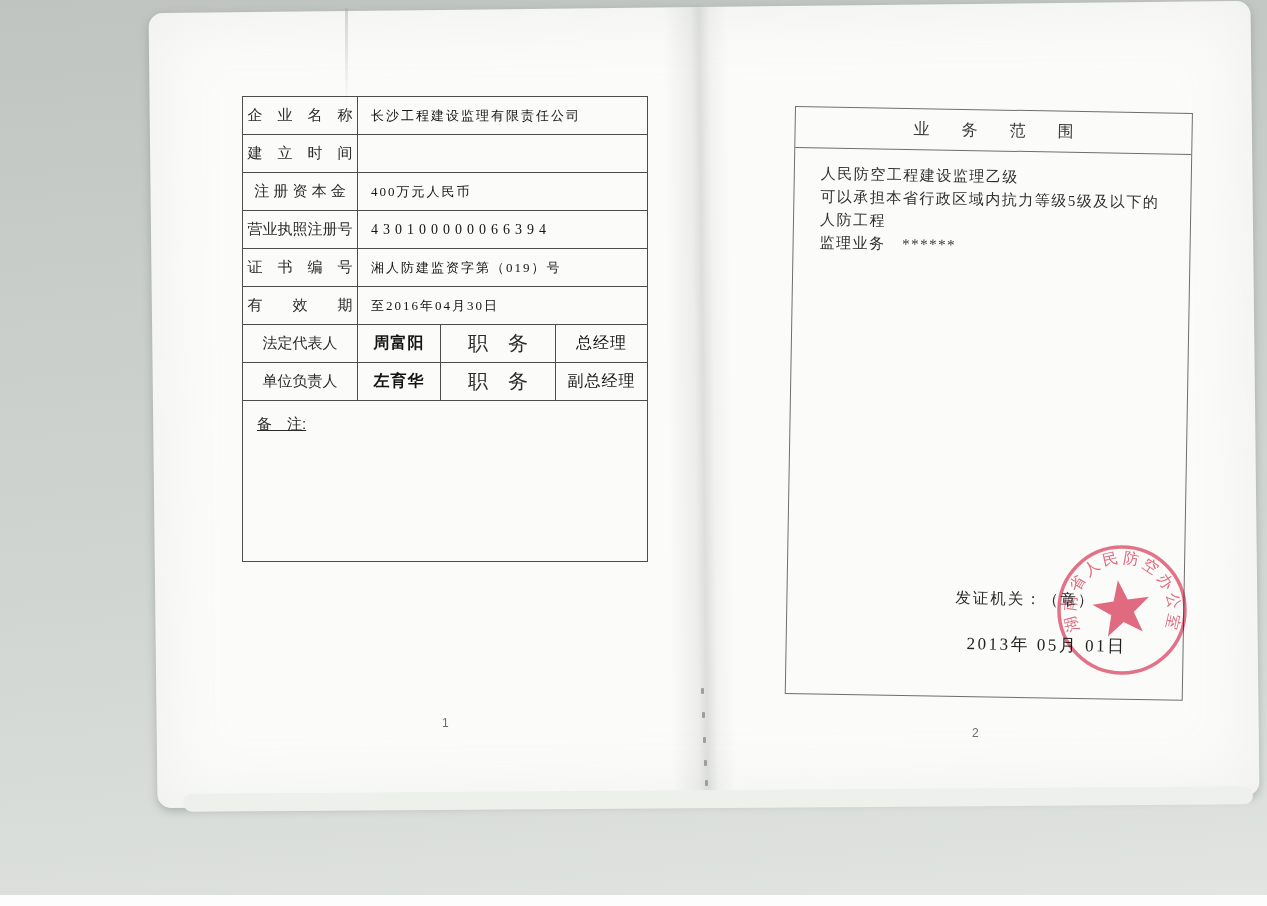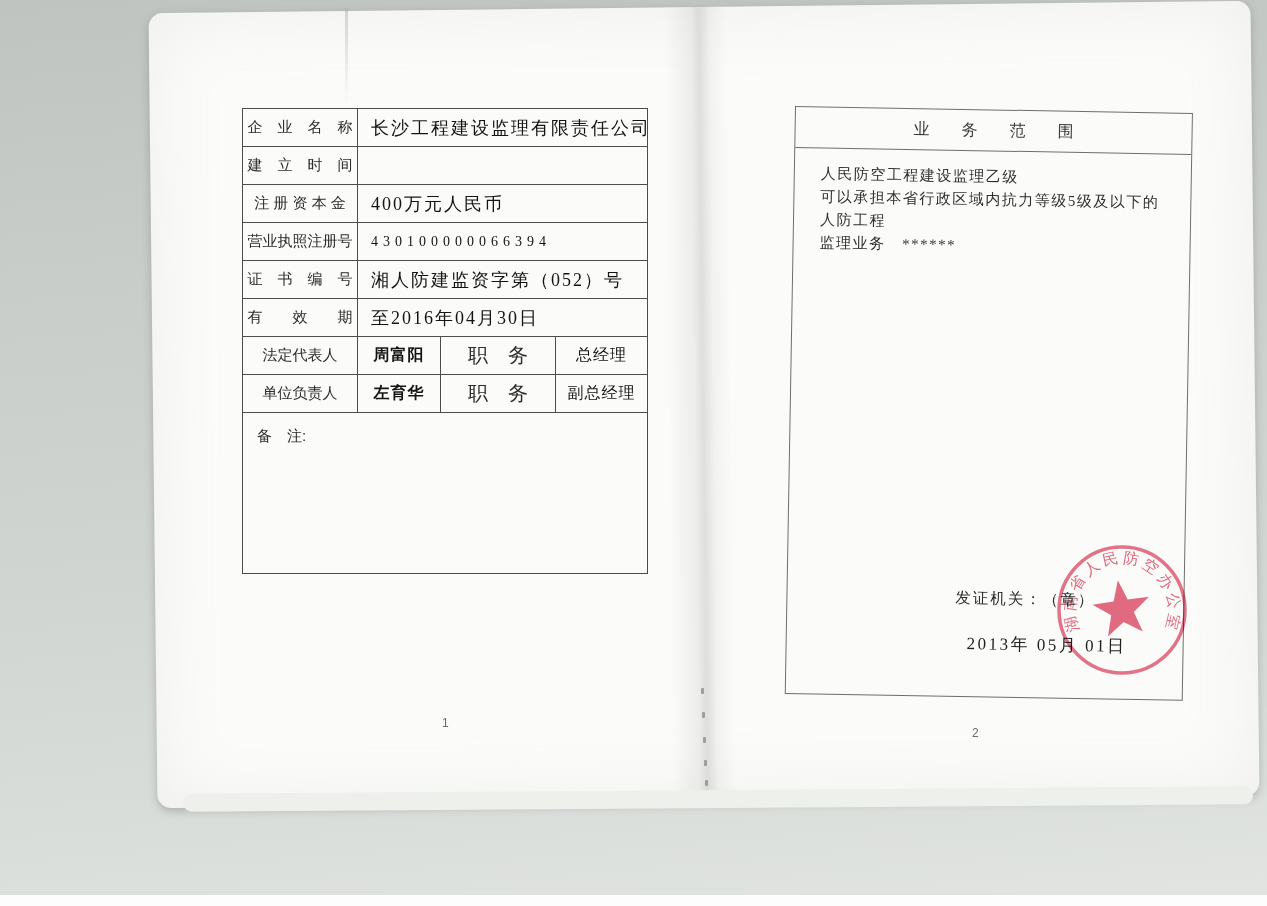--- a/index.html
+++ b/index.html
@@ -15,31 +15,31 @@
     transform:rotate(-0.65deg);
     box-shadow:0 3px 8px rgba(90,95,92,.35), inset 0 0 70px rgba(190,196,191,.20);
   }
   .fold{position:absolute;top:0;bottom:0;left:515px;width:64px;
     background:linear-gradient(90deg,rgba(150,156,151,0) 0%,rgba(140,146,141,.13) 42%,rgba(118,124,119,.22) 55%,rgba(160,166,161,.10) 72%,rgba(150,156,151,0) 100%);}
   .crease{position:absolute;left:345px;top:8px;width:3px;height:96px;
     background:linear-gradient(180deg,rgba(165,170,165,.45),rgba(165,170,165,0));}
   .stitch{position:absolute;width:3px;height:6px;background:#9aa09b;border-radius:1px;}
 
   
-  .info-table{position:absolute;left:242px;top:108px;width:404px;border:1px solid #4c4c4c;}
+  .info-table{position:absolute;left:242px;top:96px;width:404px;border:1px solid #4c4c4c;}
   .trow{display:flex;height:38px;border-bottom:1px solid #4c4c4c;box-sizing:border-box;}
   .lc{flex:0 0 114px;border-right:1px solid #4c4c4c;display:flex;align-items:center;justify-content:center;
       font-family:"Liberation Sans",sans-serif;font-size:15px;color:#2b2b2b;white-space:pre;}
-  .vc{flex:1;display:flex;align-items:center;padding:0 4px 0 13px;font-size:18px;letter-spacing:2px;color:#141414;white-space:nowrap;overflow:hidden;}
+  .vc{flex:1;display:flex;align-items:center;padding:0 4px 0 13px;font-size:13px;letter-spacing:2px;color:#141414;white-space:nowrap;overflow:hidden;}
   .vc.num{letter-spacing:5px;font-size:14px;}
   .pn{flex:0 0 82px;border-right:1px solid #4c4c4c;display:flex;align-items:center;justify-content:center;font-size:16px;letter-spacing:1px;color:#141414;font-weight:bold;}
   .pm{flex:0 0 114px;border-right:1px solid #4c4c4c;display:flex;align-items:center;justify-content:center;
       font-family:"Liberation Sans",sans-serif;font-size:20px;color:#2b2b2b;white-space:pre;}
   .pv{flex:1;display:flex;align-items:center;justify-content:center;font-size:16px;letter-spacing:1px;color:#141414;font-family:Liberation Mono, monospace;}
-  .remark{height:160px;padding:14px 0 0 14px;font-family:"Liberation Sans",sans-serif;font-size:15px;color:#2b2b2b;white-space:pre;box-sizing:border-box;}
+  .remark{height:160px;padding:14px 0 0 14px;font-family:"Liberation Sans",sans-serif;font-size:15px;color:#2b2b2b;white-space:pre;box-sizing:border-box;text-decoration:underline;}
 
   .pageno{position:absolute;font-family:"Liberation Sans",sans-serif;font-size:12px;color:#6b6b6b;}
 
   
   .biz-box{position:absolute;left:795px;top:106px;width:396px;height:586px;border:1px solid #6e6e6e;
     transform:rotate(1deg);transform-origin:0 0;}
   .biz-header{height:40px;border-bottom:1px solid #6e6e6e;display:flex;align-items:center;justify-content:center;
     font-size:16px;color:#3a3a3a;white-space:pre;}
   .biz-content{padding:14px 24px 0 26px;font-size:15px;color:#2f2f2f;letter-spacing:1.5px;line-height:23px;}
   .issuer{position:absolute;left:168px;top:478px;font-size:15.5px;color:#2a2a2a;letter-spacing:2px;}
@@ -75,21 +75,21 @@
     <div class="trow">
       <div class="lc">注 册 资 本 金</div>
       <div class="vc">400万元人民币</div>
     </div>
     <div class="trow">
       <div class="lc">营业执照注册号</div>
       <div class="vc num">430100000066394</div>
     </div>
     <div class="trow">
       <div class="lc">证　书　编　号</div>
-      <div class="vc">湘人防建监资字第（052）号</div>
+      <div class="vc">湘人防建监资字第（019）号</div>
     </div>
     <div class="trow">
       <div class="lc">有　　效　　期</div>
       <div class="vc">至2016年04月30日</div>
     </div>
     <div class="trow">
       <div class="lc">法定代表人</div>
       <div class="pn">周富阳</div>
       <div class="pm">职　务</div>
       <div class="pv">总经理</div>

